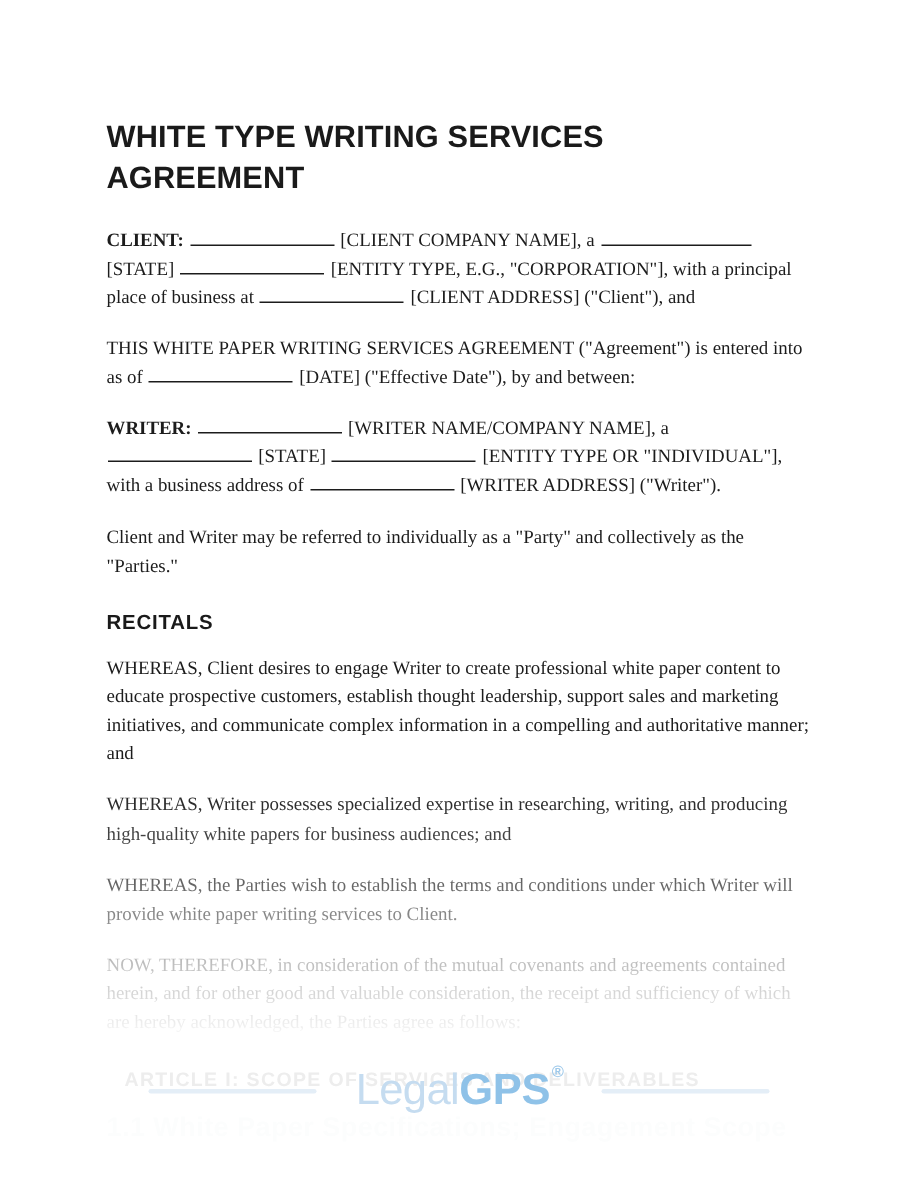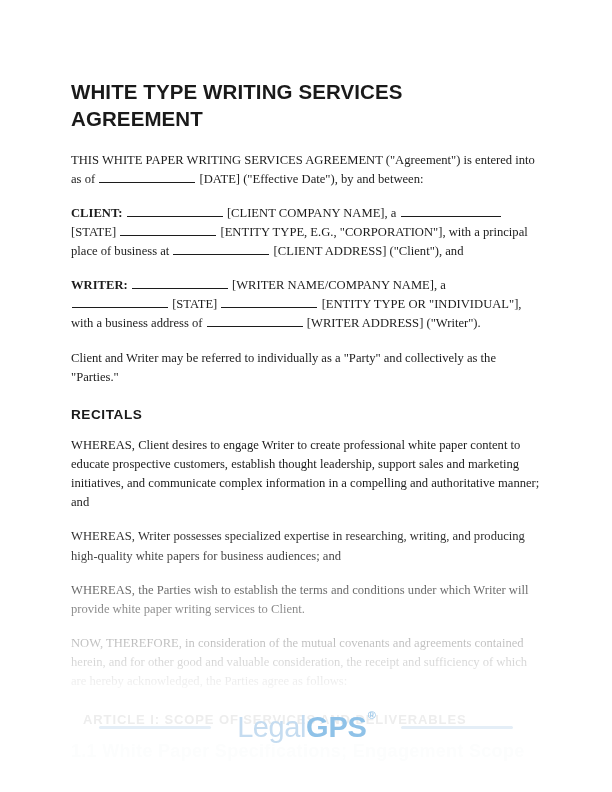--- a/index.html
+++ b/index.html
@@ -164,35 +164,35 @@
 </head>
 <body>
 
 <div class="page">
 
   <div class="content">
 
     <h1 class="doc-title">WHITE TYPE WRITING SERVICES AGREEMENT</h1>
 
     <p class="body fade-1">
-      <span>THIS WHITE PAPER WRITING SERVICES AGREEMENT ("Agreement") is entered into as of</span>
-      <span class="blank"></span>
-      <span>[DATE] ("Effective Date"), by and between:</span>
-    </p>
-
-    <p class="body fade-1">
       <b>CLIENT:</b>
       <span class="blank"></span>
       <span>[CLIENT COMPANY NAME], a</span>
       <span class="blank w-med"></span>
       <span>[STATE]</span>
       <span class="blank"></span>
       <span>[ENTITY TYPE, E.G., "CORPORATION"], with a principal place of business at</span>
       <span class="blank"></span>
       <span>[CLIENT ADDRESS] ("Client"), and</span>
+    </p>
+
+    <p class="body fade-1">
+      <span>THIS WHITE PAPER WRITING SERVICES AGREEMENT ("Agreement") is entered into as of</span>
+      <span class="blank"></span>
+      <span>[DATE] ("Effective Date"), by and between:</span>
     </p>
 
     <p class="body fade-1">
       <b>WRITER:</b>
       <span class="blank"></span>
       <span>[WRITER NAME/COMPANY NAME], a</span>
       <span class="blank"></span>
       <span>[STATE]</span>
       <span class="blank"></span>
       <span>[ENTITY TYPE OR "INDIVIDUAL"], with a business address of</span>

